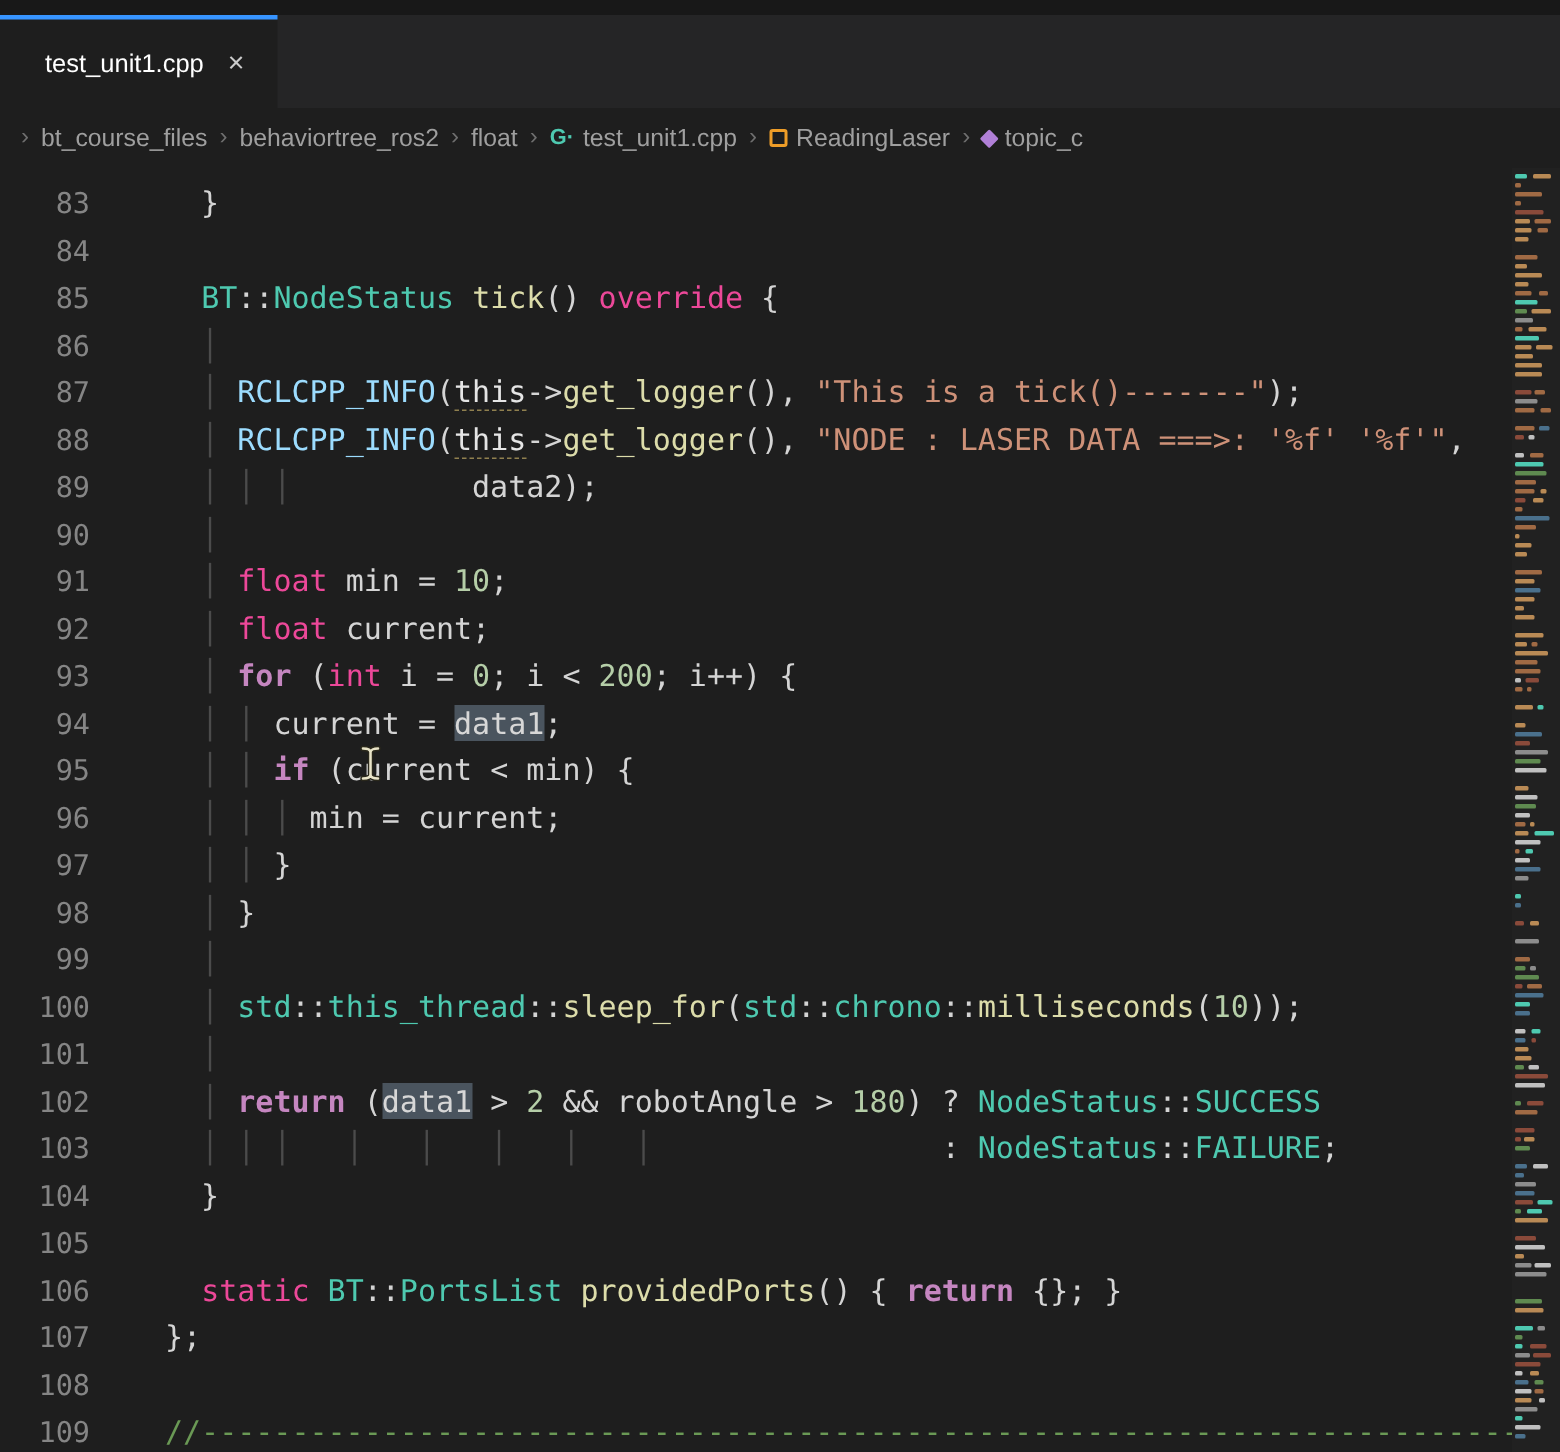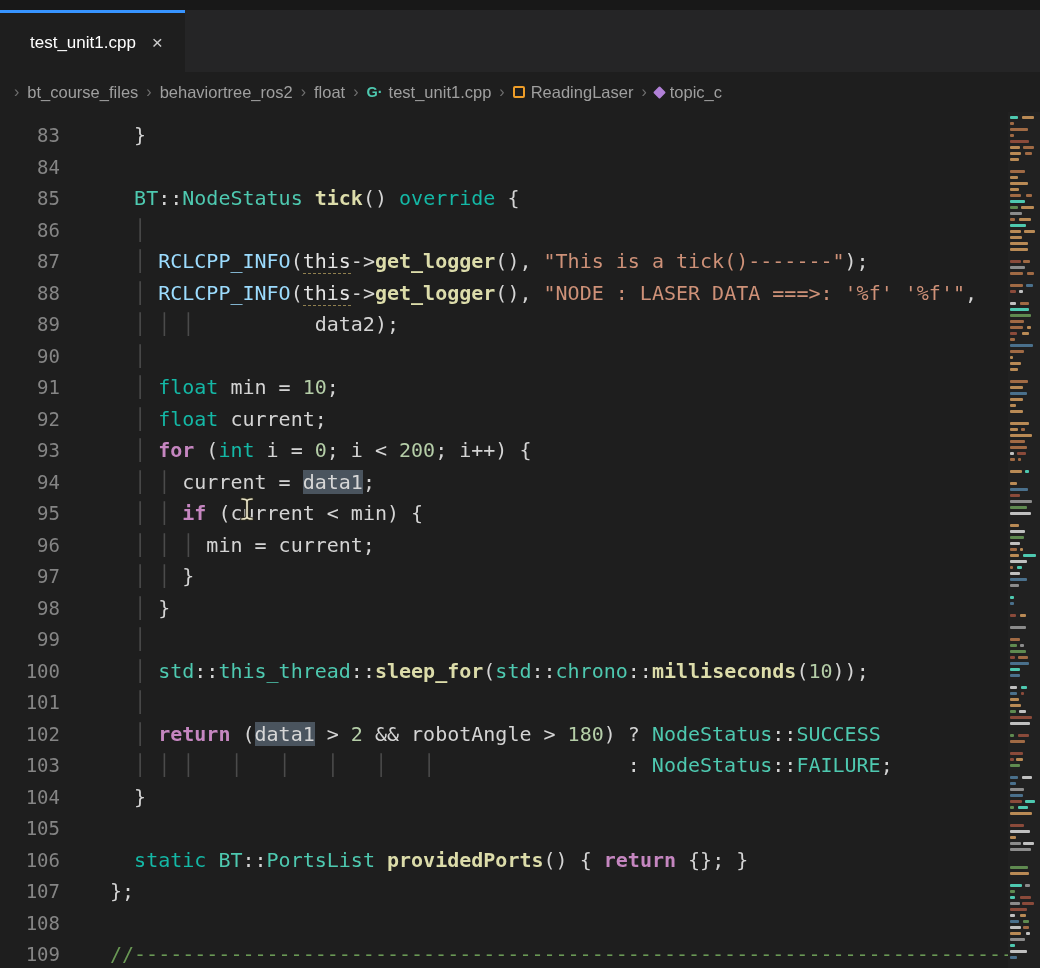--- a/index.html
+++ b/index.html
@@ -21,23 +21,23 @@
   .bc-ico.diamond { width:9px; height:9px; background:#b180d7; transform:rotate(45deg); display:inline-block; border-radius:1px; }
 
   .editor { position:relative; height:856px; overflow:hidden; background:#1e1e1e; cursor:text; }
   .code { position:relative; z-index:1; padding-top:8px; font-family:"DejaVu Sans Mono", monospace; font-size:20px; line-height:31.5px; white-space:pre; }
   .row { height:31.5px; }
   .ln { display:inline-block; width:60px; text-align:right; color:#858585; font-size:19px; }
   .lc { margin-left:50px; color:#d4d4d4; }
 
   .t-tx { color:#d4d4d4; }
   .t-kw { color:#c586c0;font-weight:bold; }
-  .t-ty { color:#14b8a6; }
+  .t-ty { color:#ec4899; }
   .t-cl { color:#4ec9b0; }
-  .t-fn { color:#dcdcaa;font-weight:bold; }
+  .t-fn { color:#dcdcaa; }
   .t-st { color:#ce9178; }
   .t-nu { color:#b5cea8; }
   .t-va { color:#9cdcfe; }
   .t-cm { color:#6a9955; }
   .t-gd { color:#4b4b4b; }
   .t-hl { background:#4a545e; color:#d7d7d7; }
   .t-th { color:#e5e5e5; border-bottom:1.5px dashed #90804f; }
 
   .minimap { position:absolute; right:0; top:0; width:32px; height:100%; background:#212121; z-index:2; overflow:hidden; }
   .mbar { position:absolute; height:3px; border-radius:1px; }

